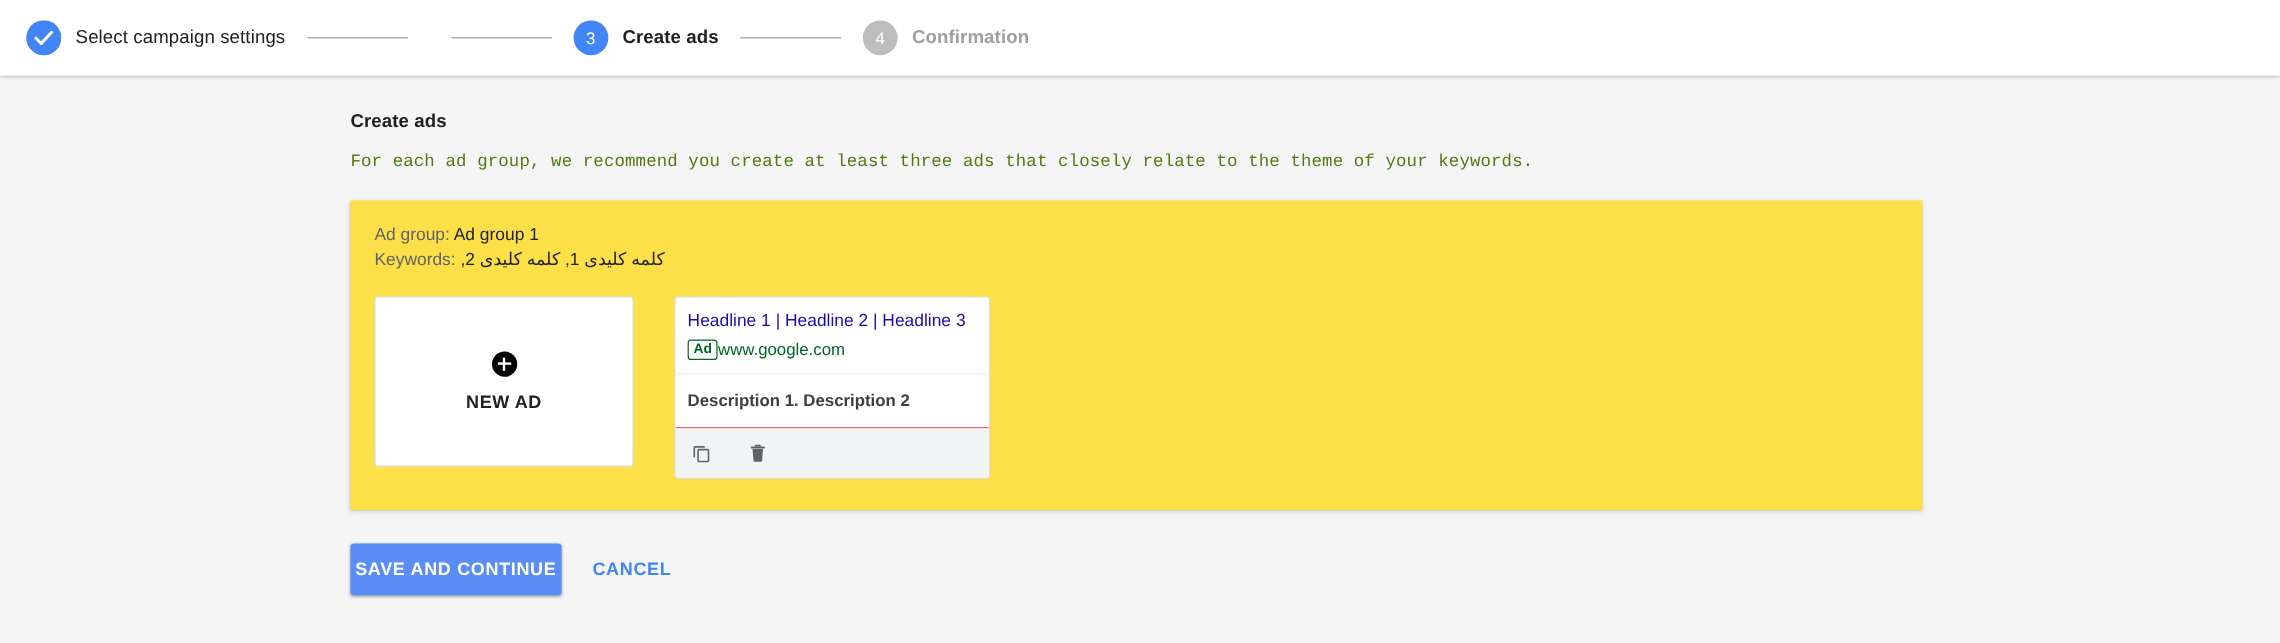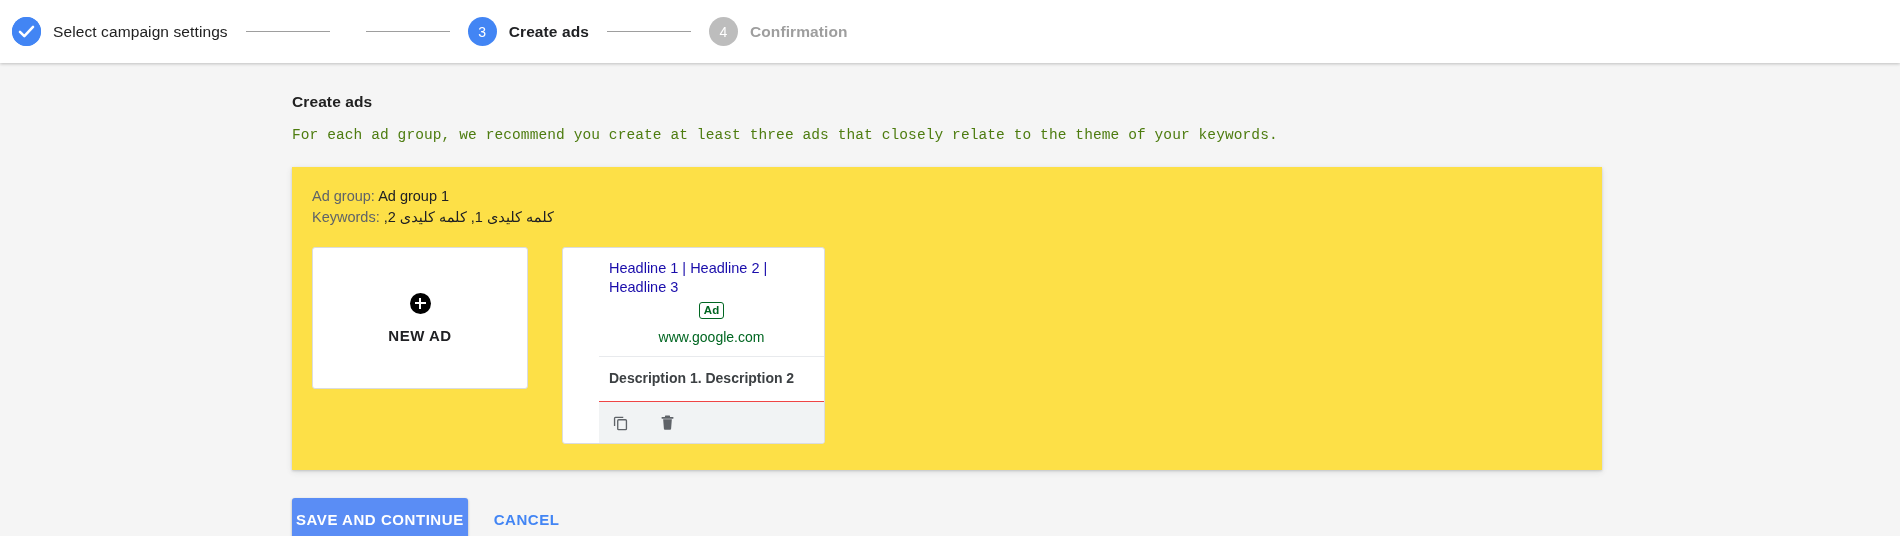--- a/index.html
+++ b/index.html
@@ -17,21 +17,21 @@
   }
 
   
   .stepper-bar {
     height: 63px;
     background: #ffffff;
     box-shadow: 0 1px 3px rgba(0,0,0,0.22);
     position: relative;
     display: flex;
     align-items: center;
-    padding-left: 12px;
+    padding-left: 22px;
     z-index: 5;
   }
   .stepper {
     display: flex;
     align-items: center;
   }
   .step {
     display: flex;
     align-items: center;
     white-space: nowrap;
@@ -164,38 +164,35 @@
     letter-spacing: .5px;
   }
 
   
   .ad-preview {
     width: 263px;
     border: 1px solid #dadce0;
     border-radius: 3px;
     background: #ffffff;
     overflow: hidden;
-    padding-left: 36px;
   }
   .ad-preview-head {
     padding: 11px 10px 11px 10px;
     border-bottom: 1px solid #e8eaed;
   }
   .ad-headlines {
     font-size: 14.5px;
     color: #1a0dab;
     line-height: 1.3;
     margin-bottom: 5px;
     cursor: pointer;
   }
   .ad-url-row {
     display: flex;
     align-items: center;
-    gap: 10px;
-    flex-direction: column;
   }
   .ad-badge {
     font-size: 11.5px;
     color: #006621;
     border: 1px solid #006621;
     border-radius: 3px;
     padding: 0px 4px 1px 4px;
     line-height: 14px;
     font-weight: 700;
   }

